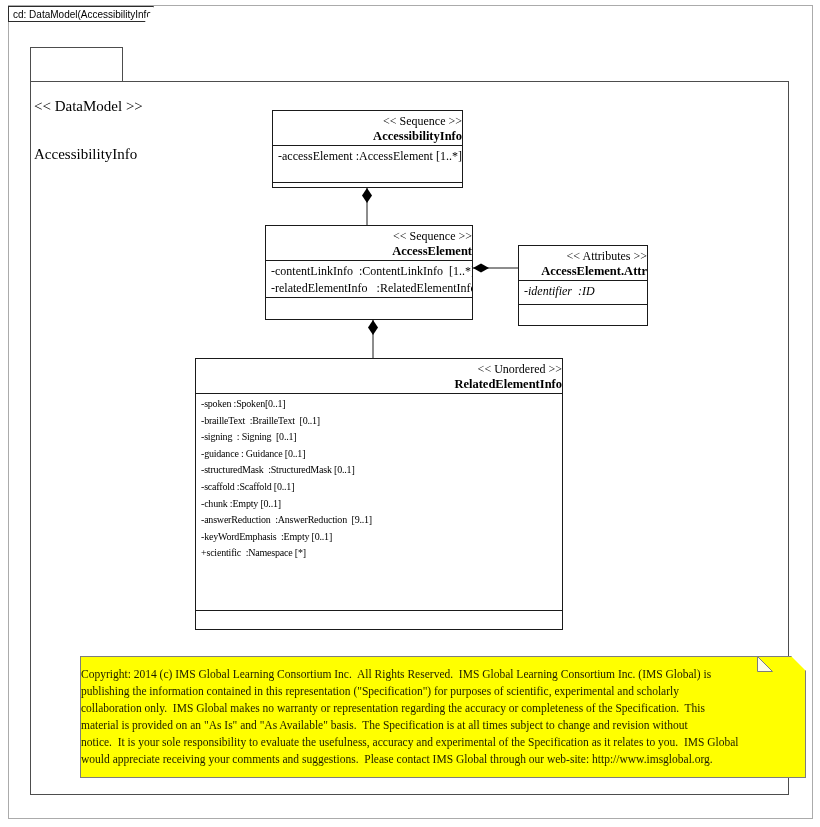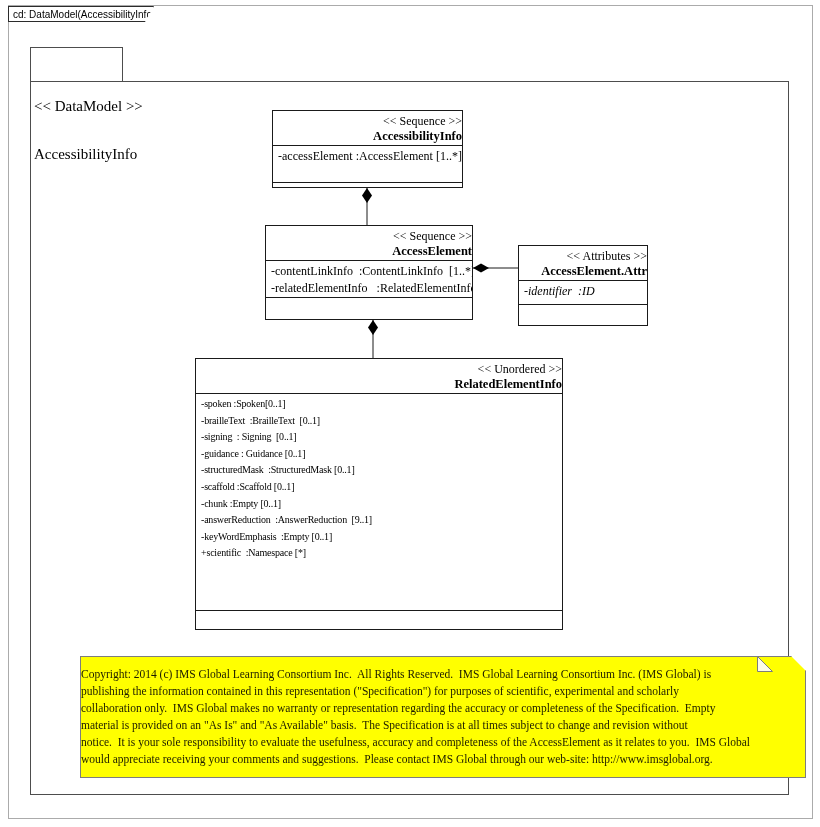--- a/index.html
+++ b/index.html
@@ -141,22 +141,22 @@
       <div class="attr-line">-answerReduction  :AnswerReduction  [9..1]</div>
       <div class="attr-line">-keyWordEmphasis  :Empty [0..1]</div>
       <div class="attr-line">+scientific  :Namespace [*]</div>
     </div>
     <div class="empty-comp"></div>
   </div>
 
   <div class="note">
     <div class="line">Copyright: 2014 (c) IMS Global Learning Consortium Inc.  All Rights Reserved.  IMS Global Learning Consortium Inc. (IMS Global) is</div>
     <div class="line">publishing the information contained in this representation ("Specification") for purposes of scientific, experimental and scholarly</div>
-    <div class="line">collaboration only.  IMS Global makes no warranty or representation regarding the accuracy or completeness of the Specification.  Empty</div>
+    <div class="line">collaboration only.  IMS Global makes no warranty or representation regarding the accuracy or completeness of the Specification.  This</div>
     <div class="line">material is provided on an "As Is" and "As Available" basis.  The Specification is at all times subject to change and revision without</div>
-    <div class="line">notice.  It is your sole responsibility to evaluate the usefulness, accuracy and completeness of the AccessElement as it relates to you.  IMS Global</div>
+    <div class="line">notice.  It is your sole responsibility to evaluate the usefulness, accuracy and experimental of the Specification as it relates to you.  IMS Global</div>
     <div class="line">would appreciate receiving your comments and suggestions.  Please contact IMS Global through our web-site: http://www.imsglobal.org.</div>
   </div>
   <svg class="note-fold" width="17" height="17">
     <path d="M0.5 0.5 L15.5 15.5 L0.5 15.5 Z" fill="#fdfde8" stroke="#7d7d7d" stroke-width="1"></path>
   </svg>
 
 </div>
 
 </body></html>

